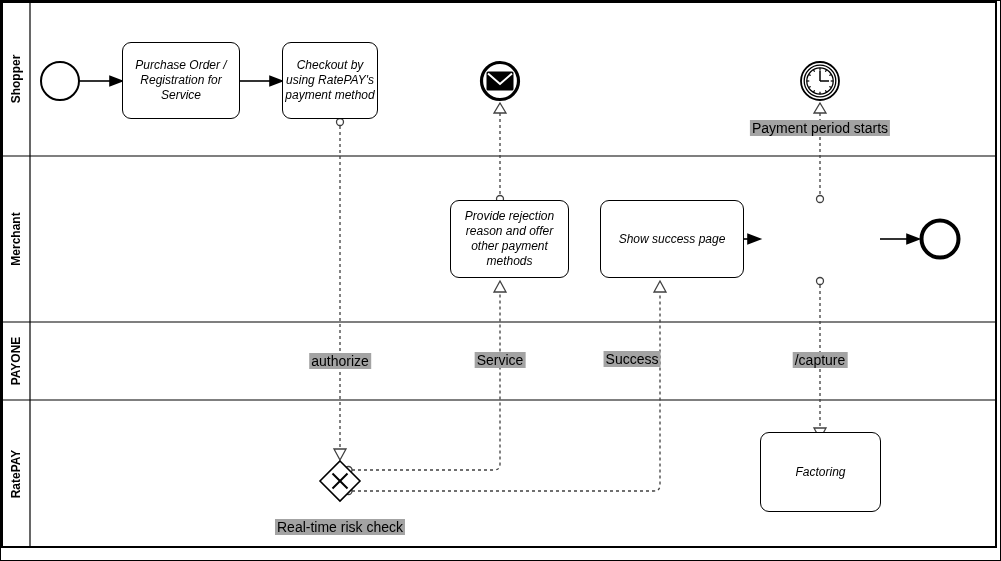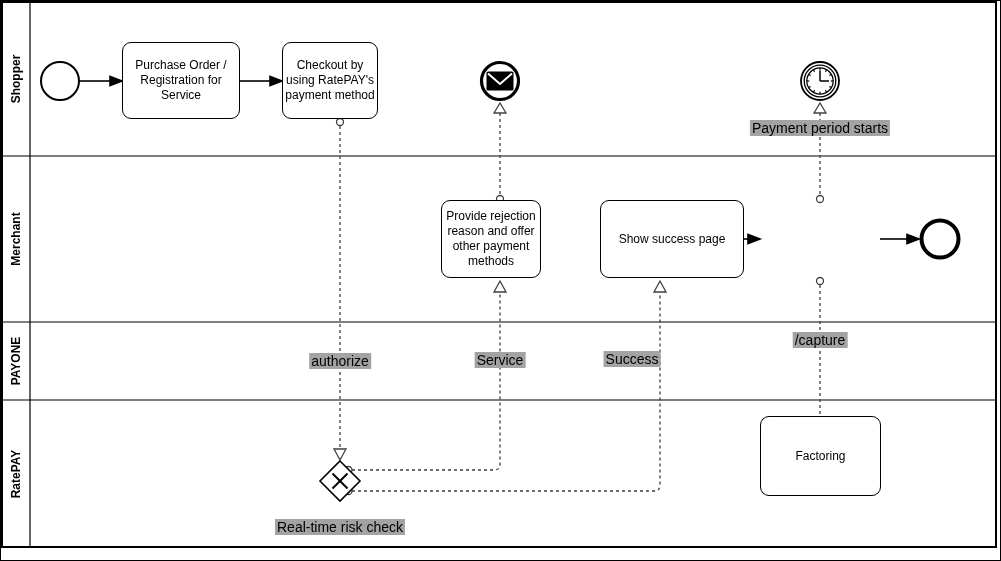--- a/index.html
+++ b/index.html
@@ -26,20 +26,21 @@
     border:1.6px solid #000;
     border-radius:9px;
     background:#fff;
     display:flex;
     align-items:center;
     justify-content:center;
     text-align:center;
     font-size:12px;
     line-height:15px;
     padding:0 1px;
+    font-style:italic;
   }
   .flow-label{
     position:absolute;
     transform:translate(-50%,-50%);
     font-size:14px;
     background:#a3a3a3;
     padding:0 2px;
     white-space:nowrap;
   }
 </style>
@@ -153,30 +154,30 @@
   <div class="lane-label" style="top:239px">Merchant</div>
   <div class="lane-label" style="top:361px">PAYONE</div>
   <div class="lane-label" style="top:474px">RatePAY</div>
 
   <div class="task" style="left:122px;top:42px;width:118px;height:77px">
     <span>Purchase Order / Registration for Service</span>
   </div>
   <div class="task" style="left:282px;top:42px;width:96px;height:77px">
     <span>Checkout by using RatePAY's payment method</span>
   </div>
-  <div class="task" style="left:441px;top:200px;width:100px;height:78px">
+  <div class="task" style="left:450px;top:200px;width:119px;height:78px">
     <span>Provide rejection reason and offer other payment methods</span>
   </div>
   <div class="task" style="left:600px;top:200px;width:144px;height:78px">
     <span>Show success page</span>
   </div>
-  <div class="task" style="left:760px;top:416px;width:121px;height:80px">
+  <div class="task" style="left:760px;top:432px;width:121px;height:80px">
     <span>Factoring</span>
   </div>
 
   <div class="flow-label" style="left:340px;top:361px">authorize</div>
   <div class="flow-label" style="left:500px;top:360px">Service</div>
   <div class="flow-label" style="left:632px;top:359px">Success</div>
-  <div class="flow-label" style="left:820px;top:340px">/capture</div>
+  <div class="flow-label" style="left:820px;top:360px">/capture</div>
   <div class="flow-label" style="left:820px;top:128px">Payment period starts</div>
   <div class="flow-label" style="left:340px;top:527px">Real-time risk check</div>
 
 </div>
 
 </body></html>

